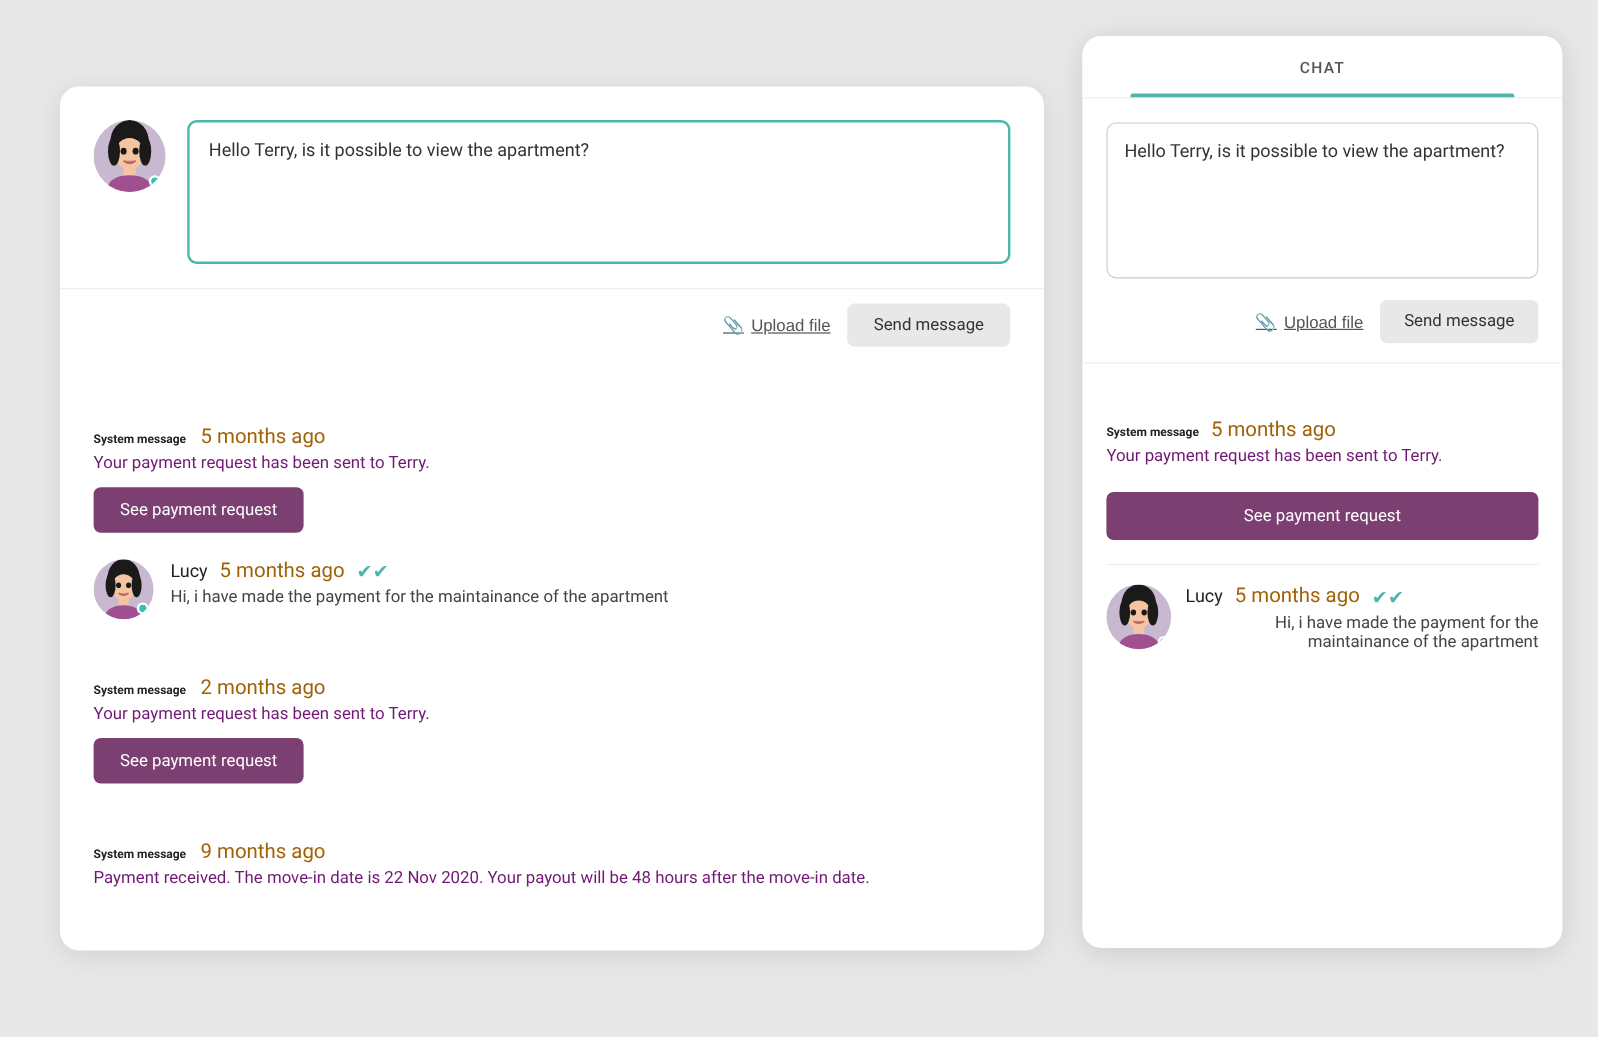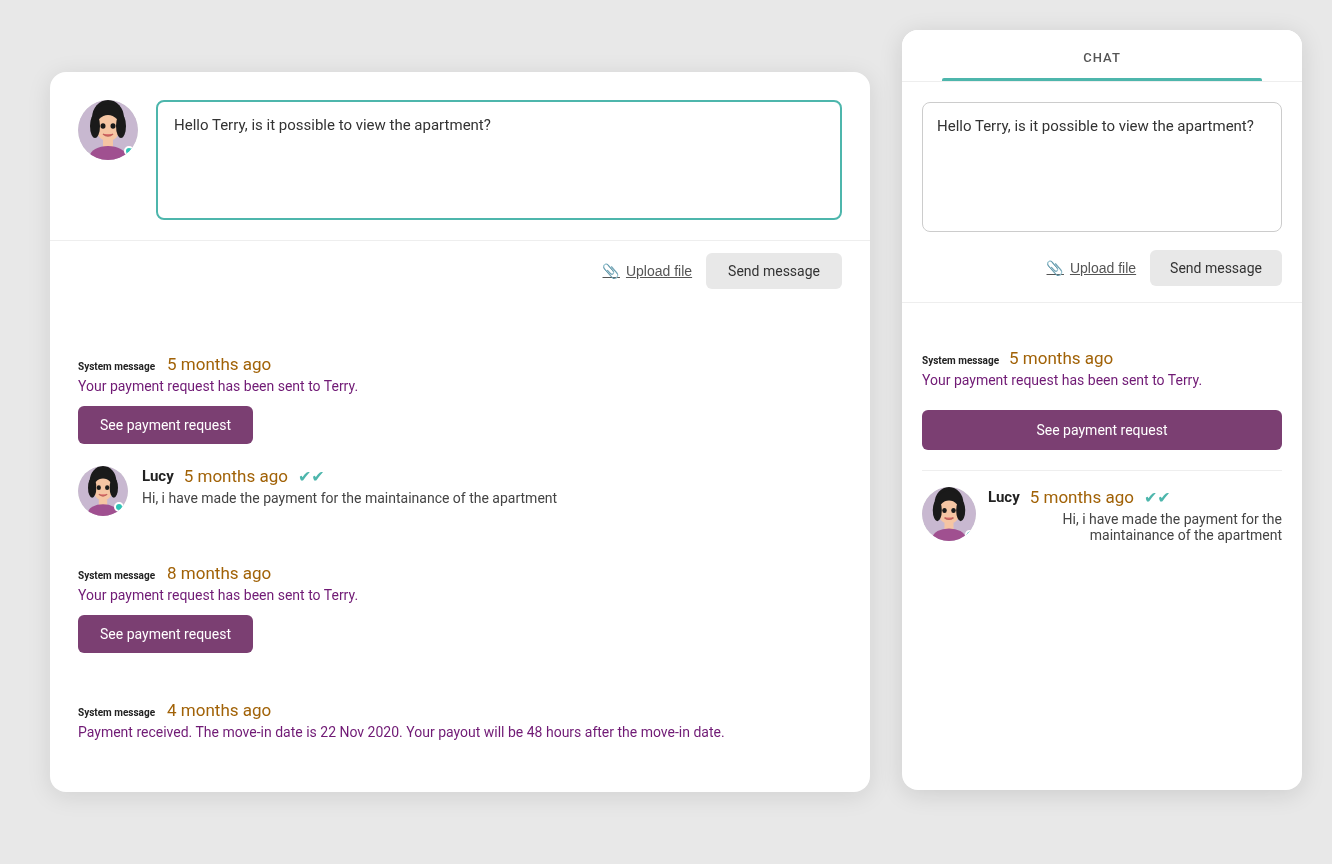--- a/index.html
+++ b/index.html
@@ -162,21 +162,21 @@
     .user-message-content {}
 
     .user-message-header {
       display: flex;
       align-items: center;
       gap: 10px;
       margin-bottom: 4px;
     }
 
     .username {
-      font-weight: 700;
+      font-weight: 400;
       font-size: 15px;
       color: #222;
     }
 
     .double-check {
       color: #4db6ac;
       font-size: 16px;
     }
 
     .user-message-text {
@@ -421,30 +421,30 @@
           <span class="time-ago">5 months ago</span>
           <span class="double-check">✔✔</span>
         </div>
         <p class="user-message-text">Hi, i have made the payment for the maintainance of the apartment</p>
       </div>
     </div>
 
     <div class="system-message-block">
       <div class="system-message-header">
         <span class="system-message-label">System message</span>
-        <span class="time-ago">8 months ago</span>
+        <span class="time-ago">2 months ago</span>
       </div>
       <p class="system-message-text">Your payment request has been sent to Terry.</p>
       <button class="payment-btn">See payment request</button>
     </div>
 
     <div class="system-message-block">
       <div class="system-message-header">
         <span class="system-message-label">System message</span>
-        <span class="time-ago">4 months ago</span>
+        <span class="time-ago">9 months ago</span>
       </div>
       <p class="system-message-text">Payment received. The move-in date is 22 Nov 2020. Your payout will be 48 hours after the move-in date.</p>
     </div>
   </div>
 </div>
 
 <div class="right-panel">
 
   <div class="tabs-header">
     <div class="tab active">CHAT</div>

